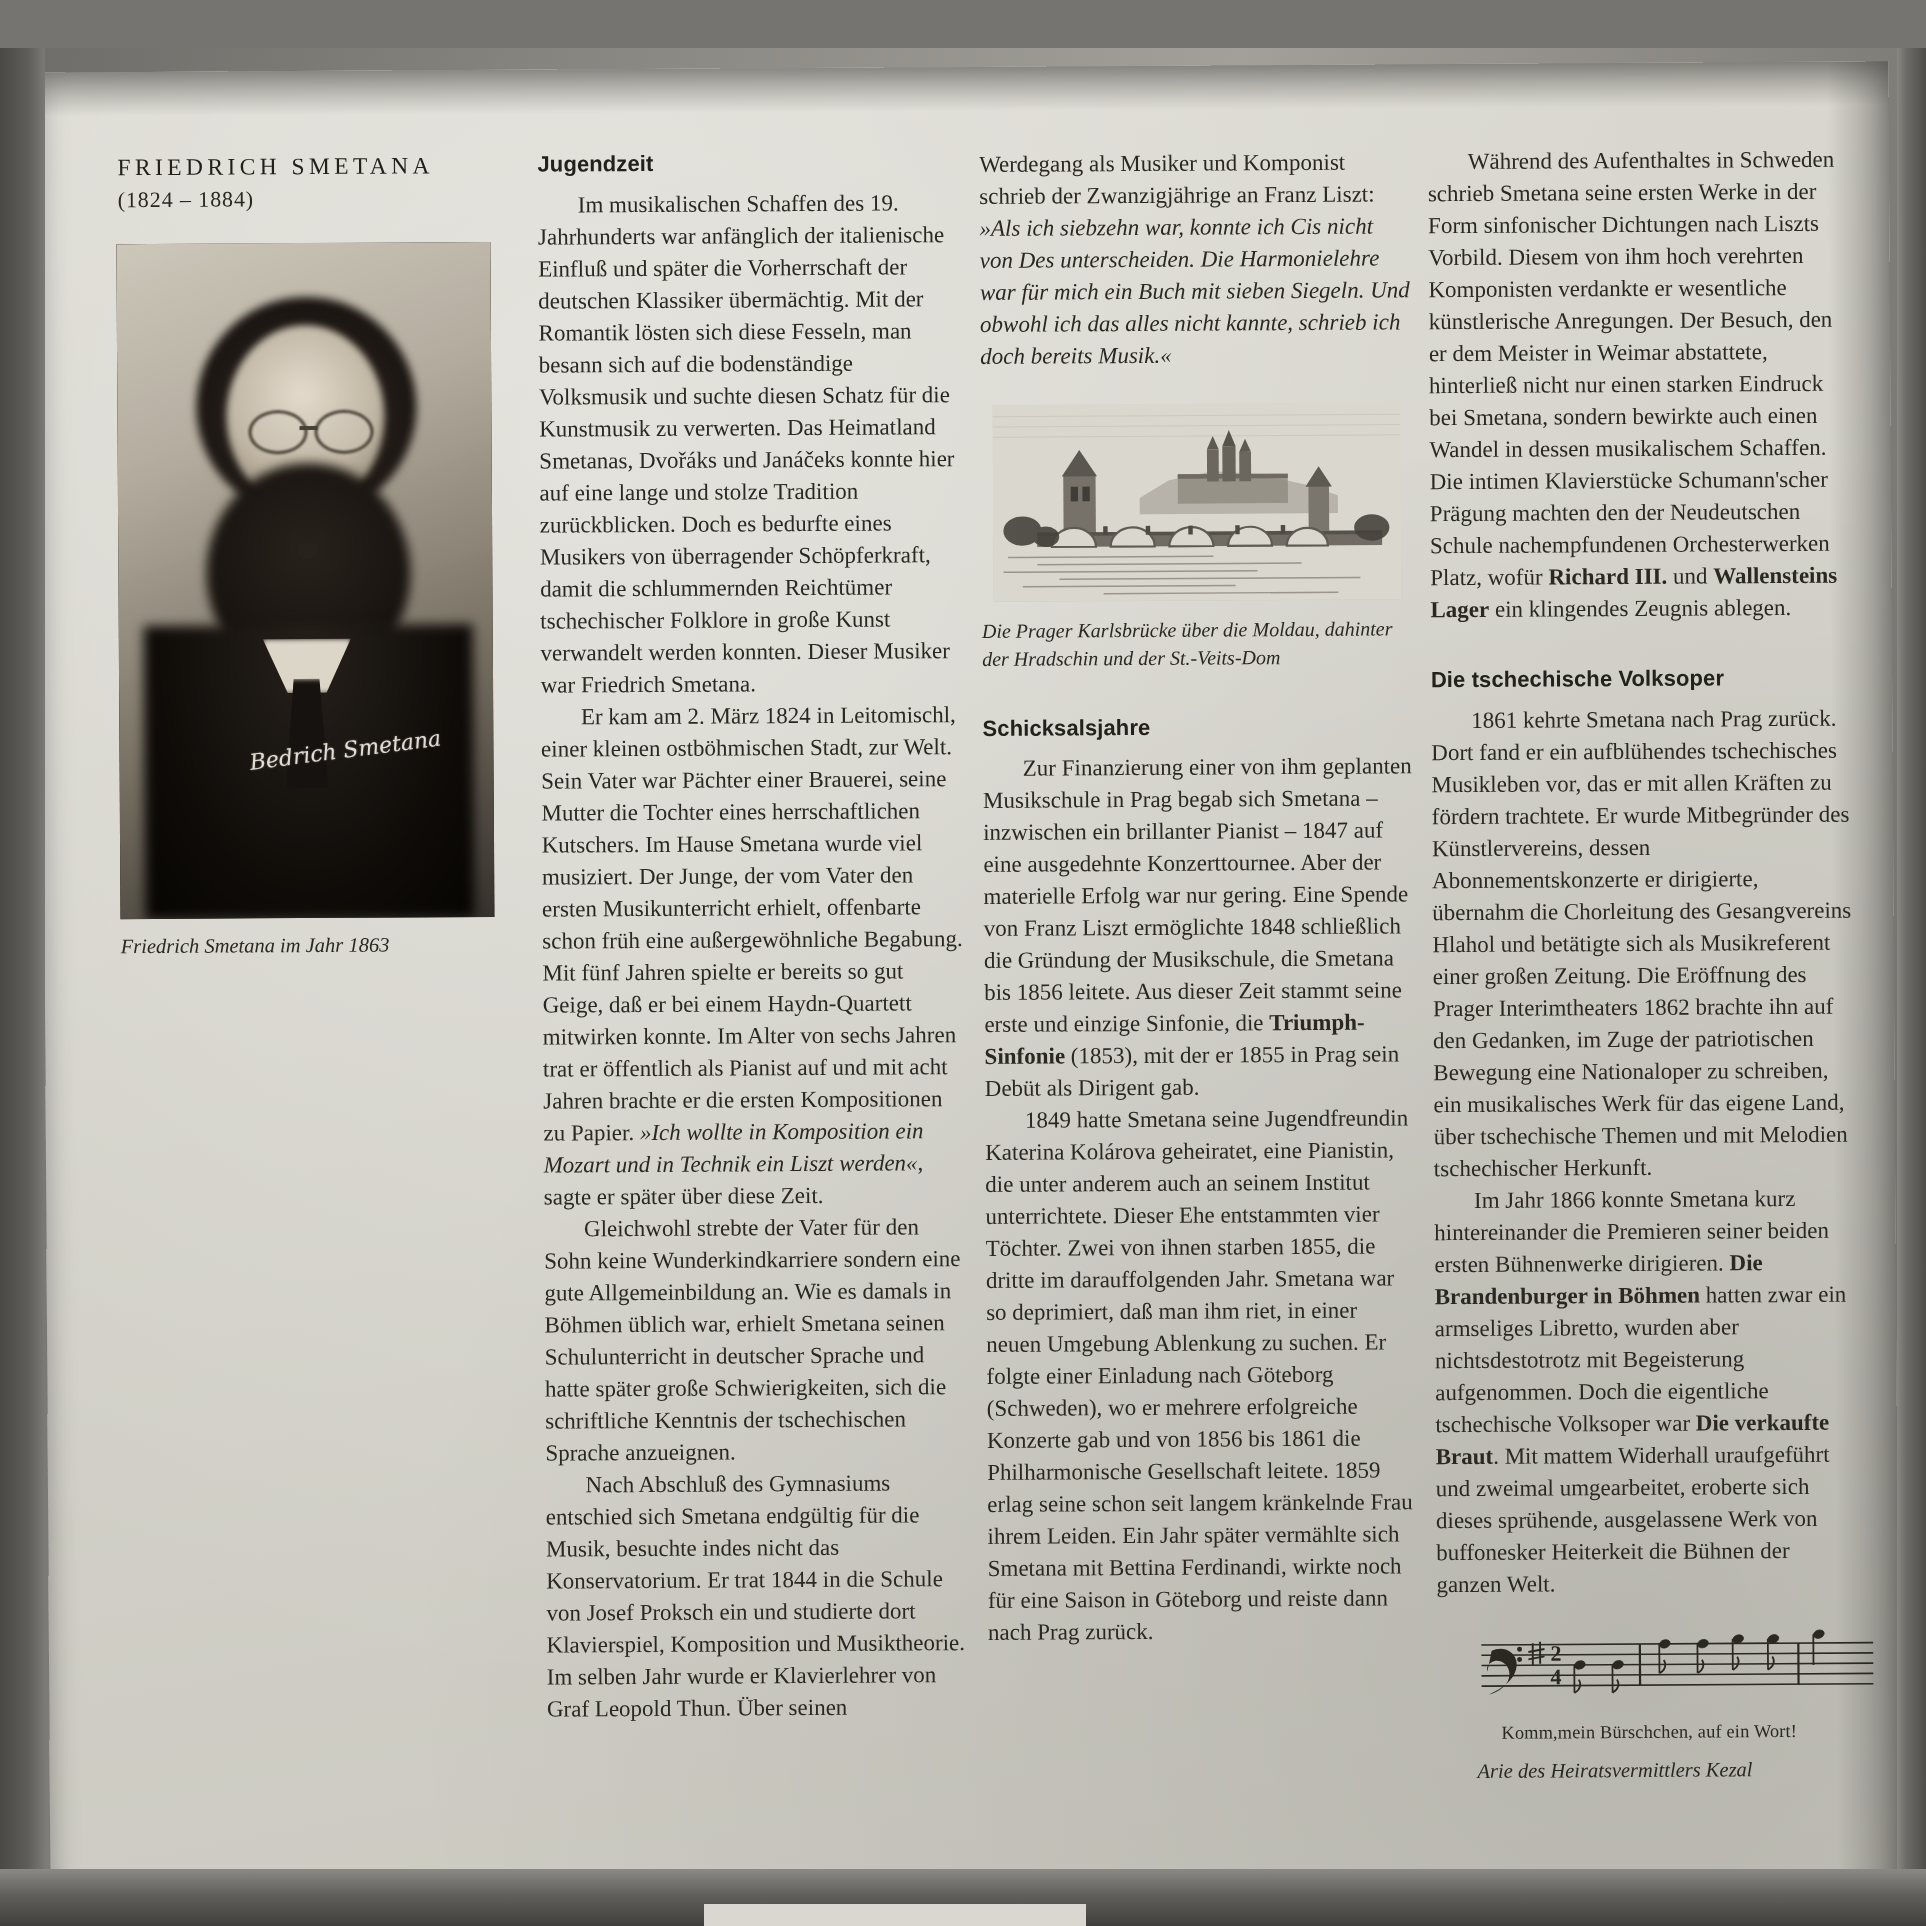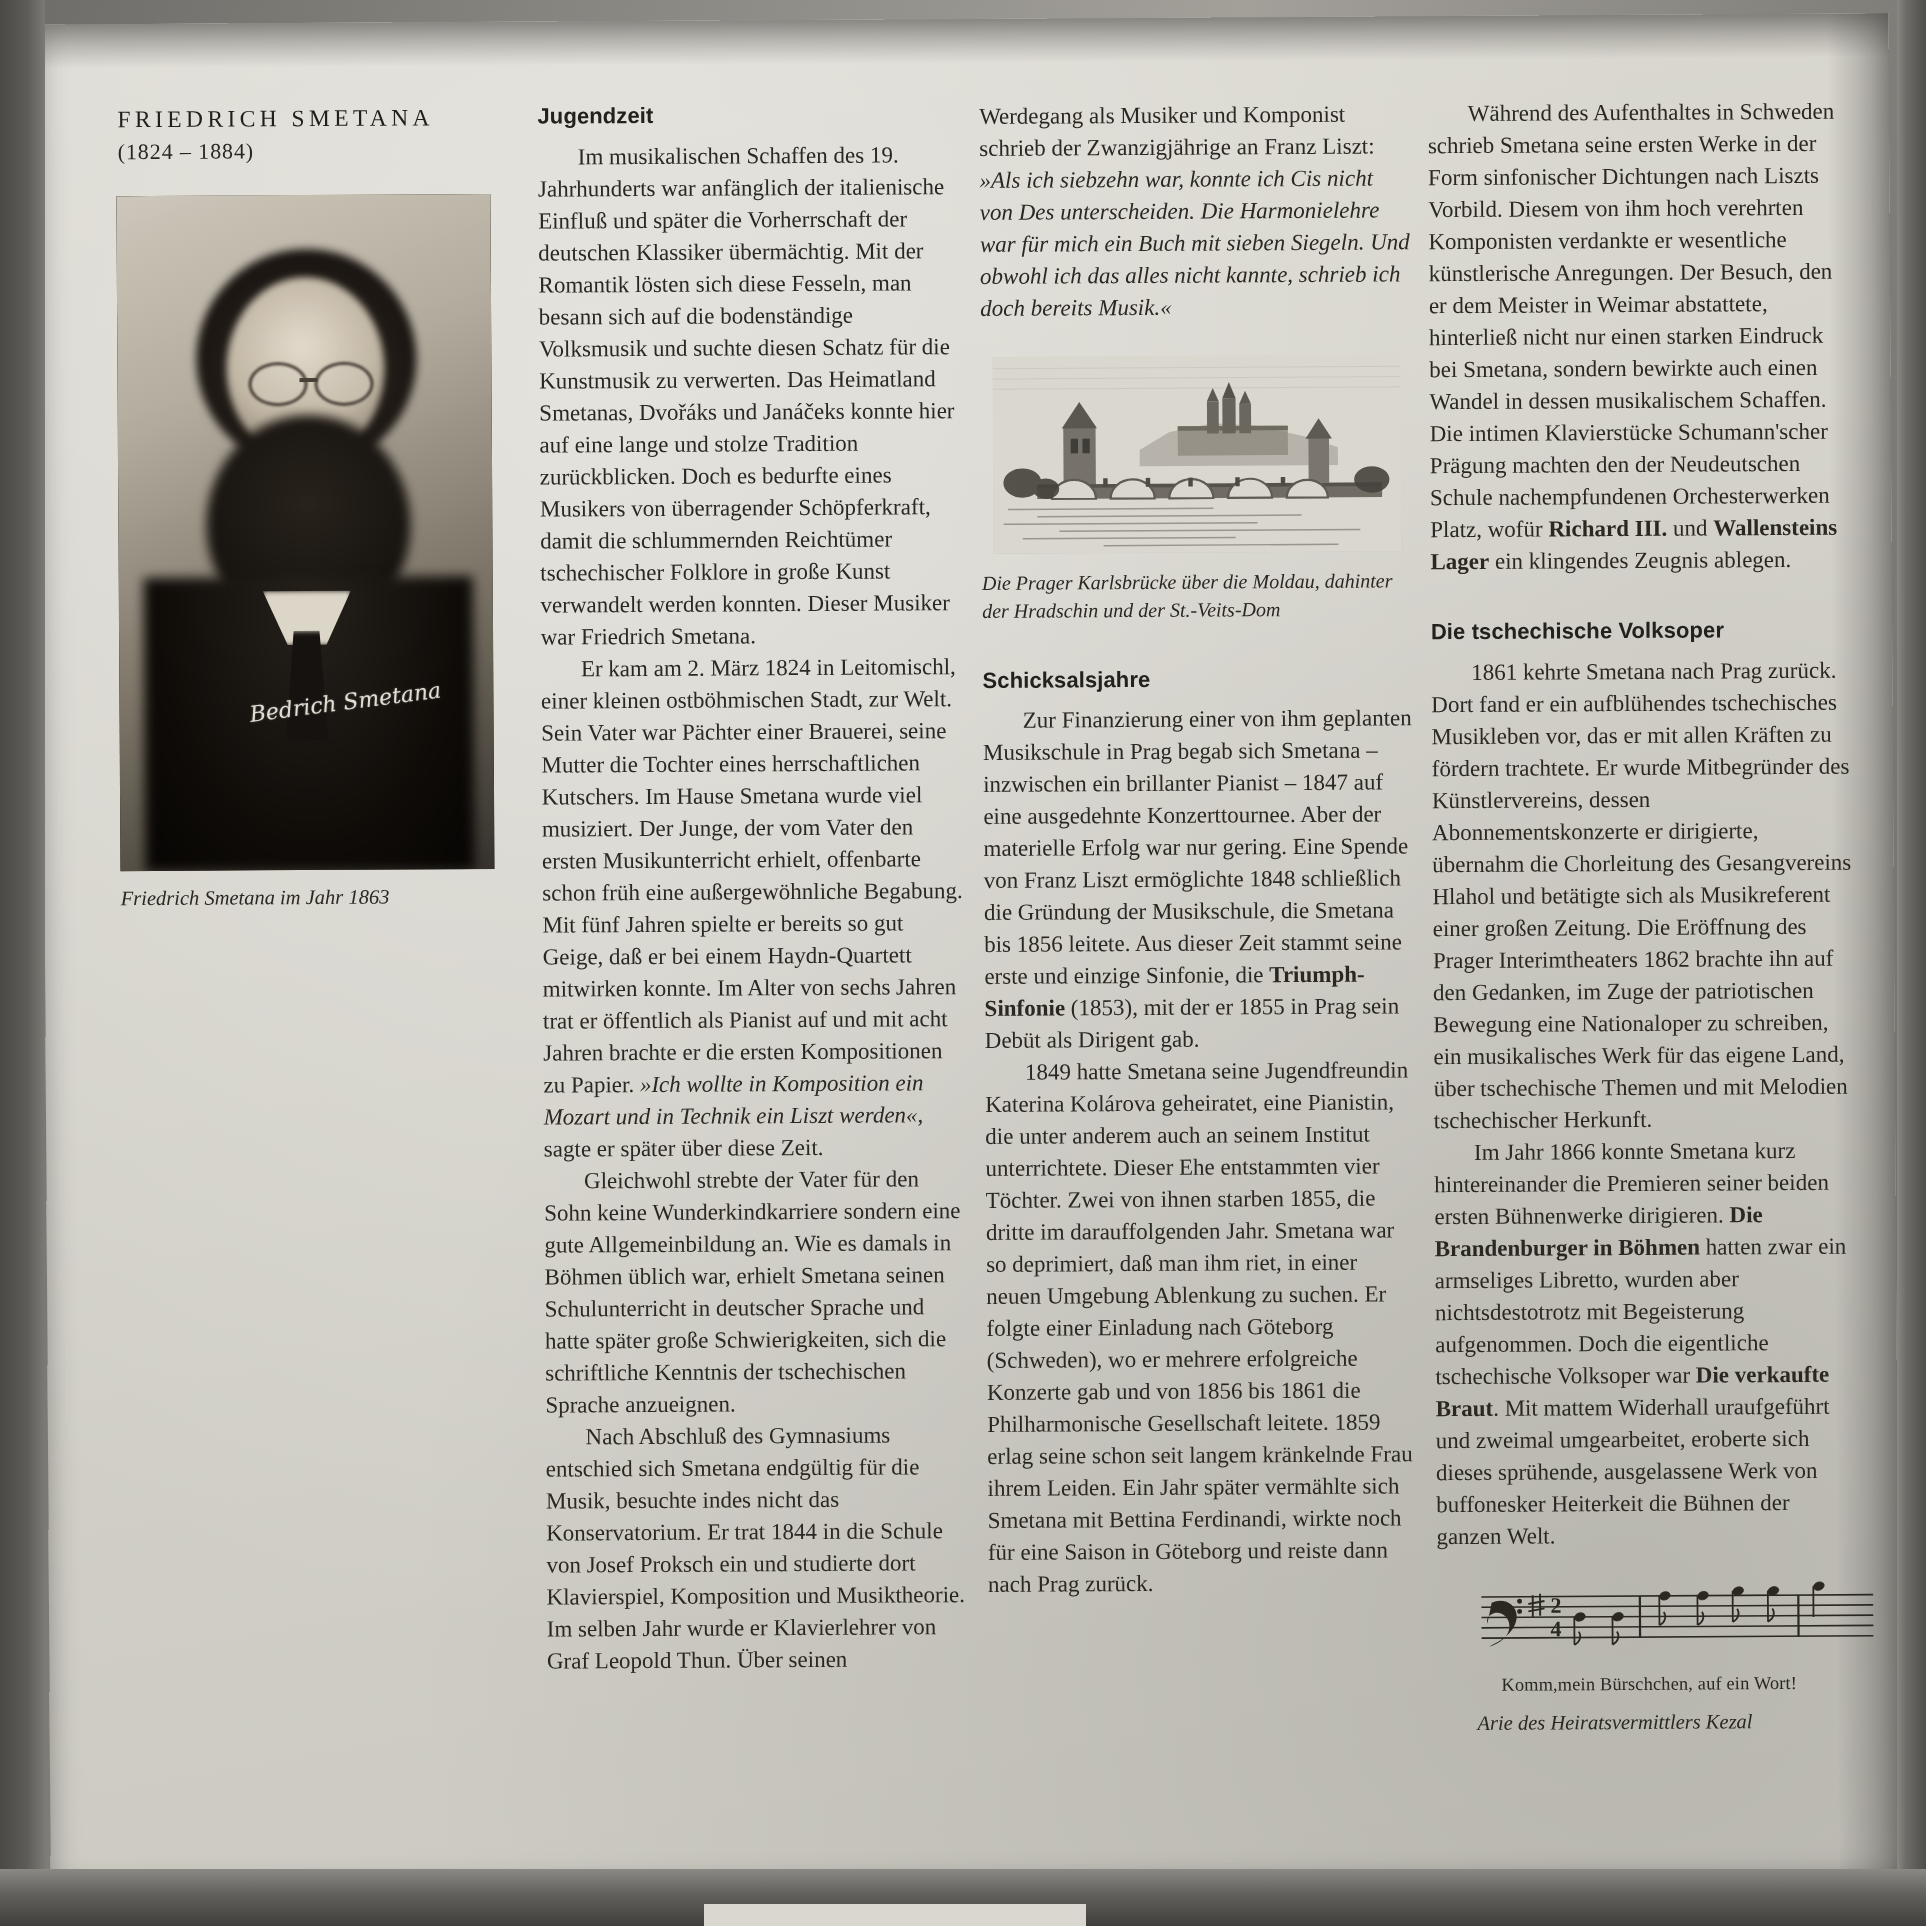--- a/index.html
+++ b/index.html
@@ -6,20 +6,21 @@
   body{
     width:1926px;height:1926px;overflow:hidden;
     background:#767470;
     font-family:"Liberation Serif", serif;
   }
   
   #sleeve-photo{
     position:absolute;inset:0;
     background:
       linear-gradient(100deg,#6e6c68 0%,#87857f 25%,#a3a09a 55%,#6d6b67 100%);
+    margin-top: 48px;
   }
   #dark-left-edge{
     position:absolute;left:0;top:0;width:45px;height:1926px;
     background:linear-gradient(90deg,#4a4946 0%,#5d5c58 60%,#7c7a75 100%);
   }
   #dark-bottom-edge{
     position:absolute;left:0;bottom:0;width:1926px;height:57px;
     background:linear-gradient(0deg,#3f3e3c 0%,#62605c 55%,#8b8984 100%);
   }
   #dark-right-edge{

